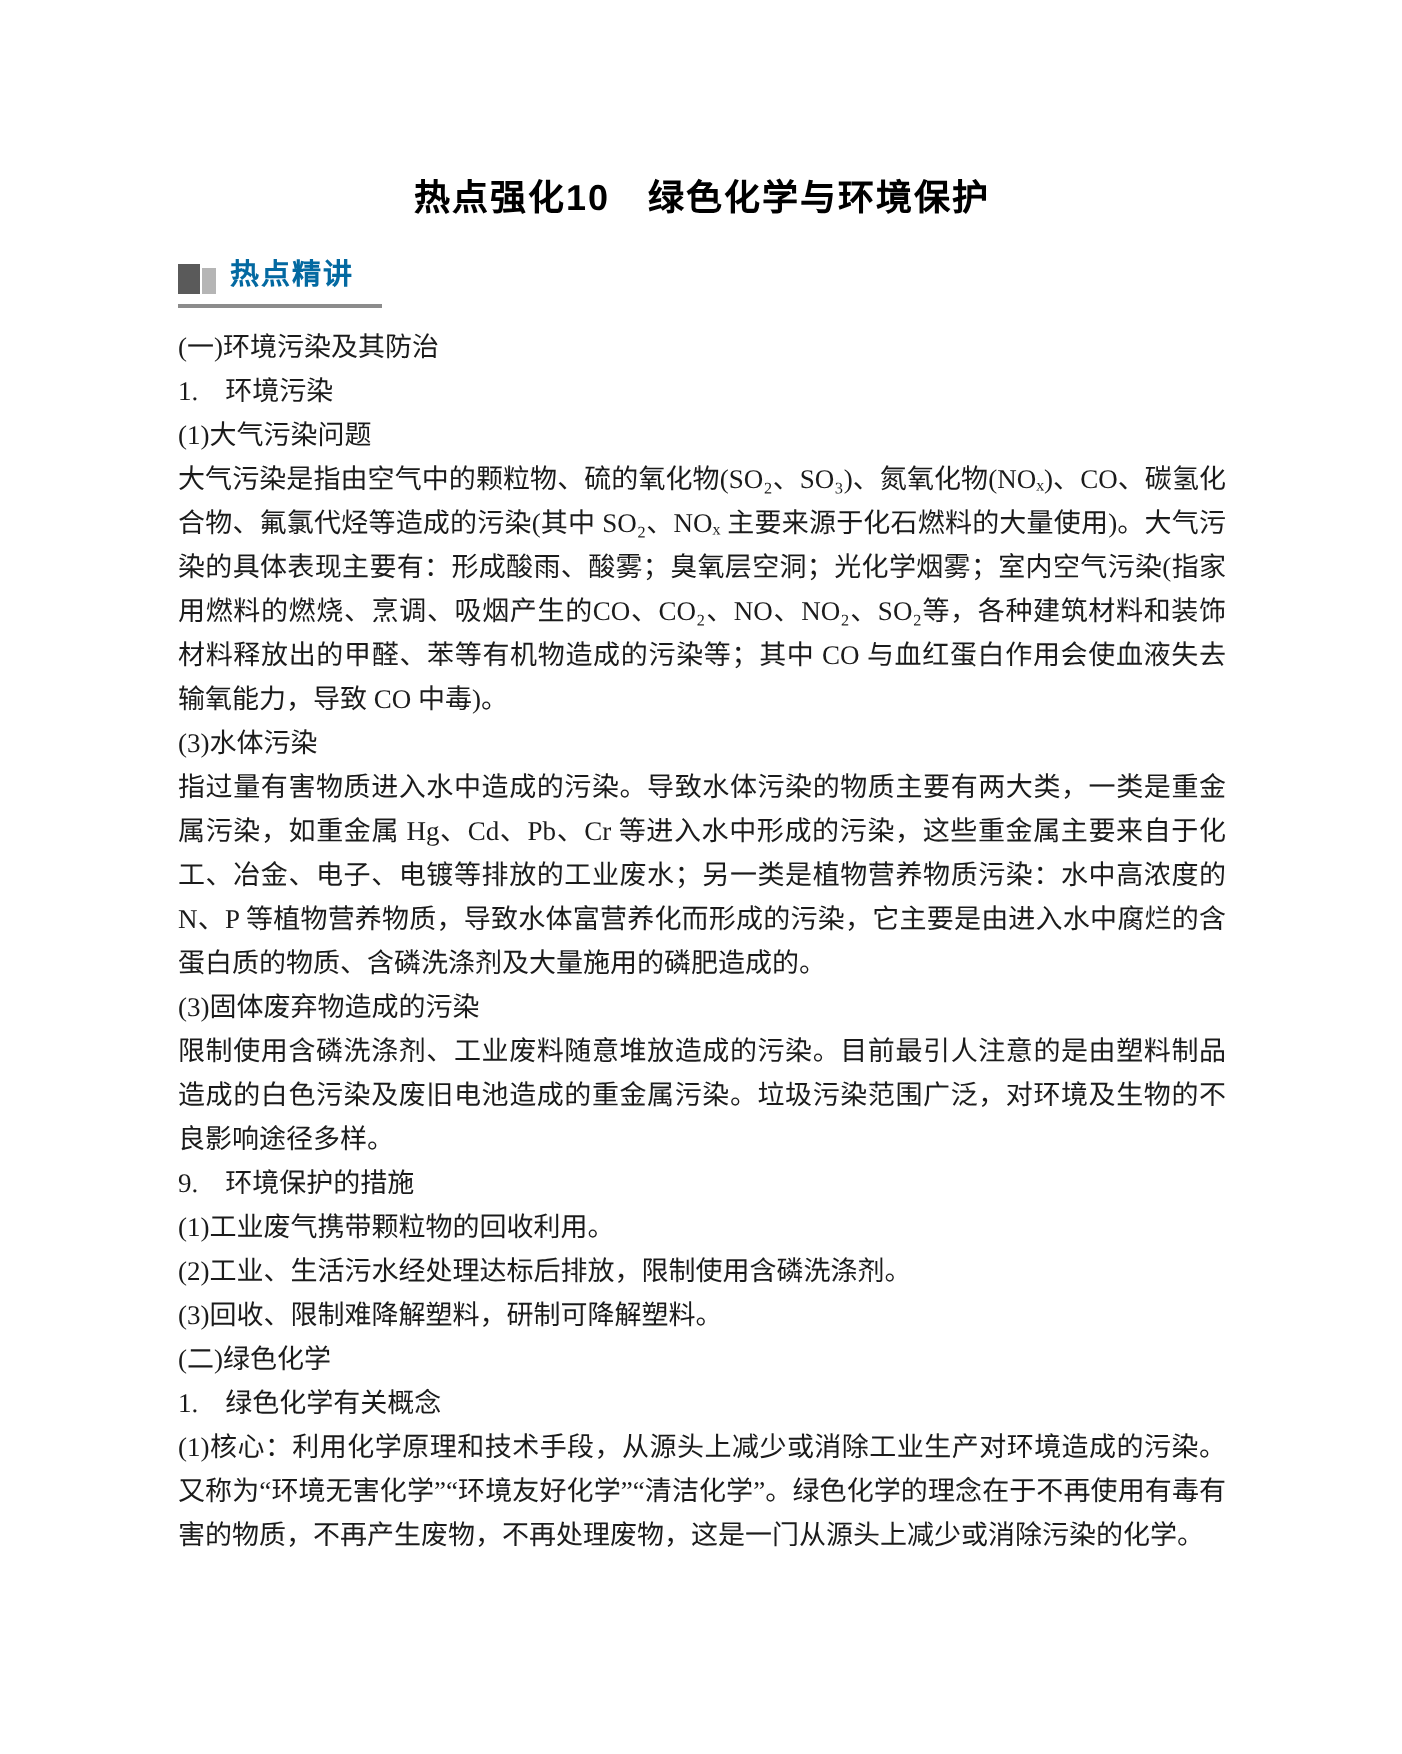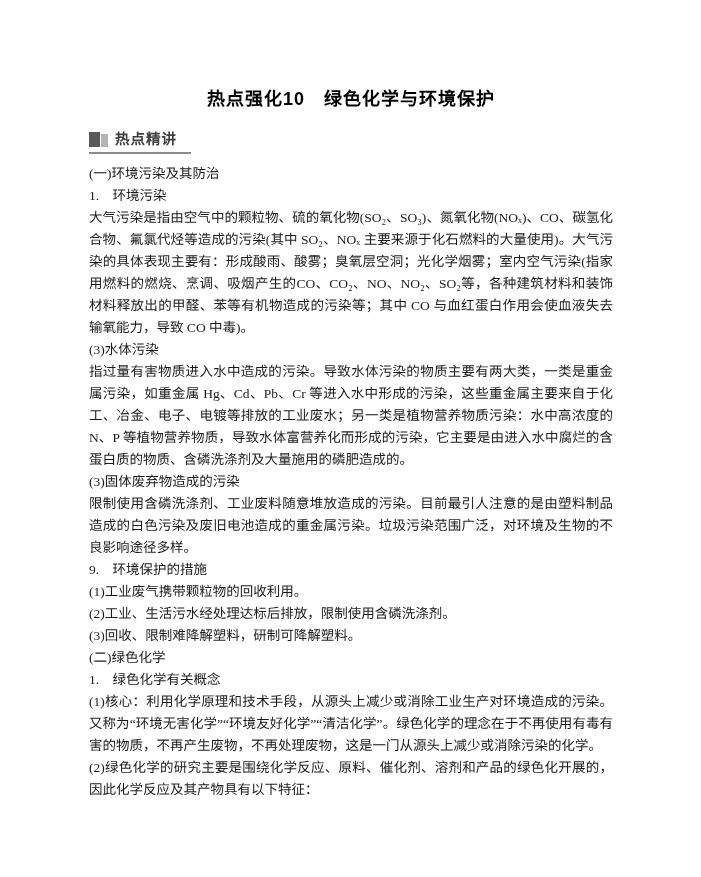--- a/index.html
+++ b/index.html
@@ -54,26 +54,26 @@
     background: var(--icon-dark);
   }
   .badge .b-light {
     display: inline-block;
     width: 7px;
     height: 13px;
     margin-left: 1px;
     background: var(--icon-light);
   }
   .section-label {
-    font-family: Liberation Serif, serif;
+    font-family: Liberation Mono, monospace;
     font-weight: bold;
     font-size: 14.5px;
     line-height: 16px;
     letter-spacing: 1px;
-    color: #404040;
+    color: #0369a1;
   }
   .content {
     margin-top: 9px;
   }
   .content p {
     margin: 0;
     font-size: 13.5px;
     line-height: 22px;
     text-align: justify;
     text-justify: inter-ideograph;
@@ -92,28 +92,28 @@
     <span class="badge">
       <span class="b-dark"></span>
       <span class="b-light"></span>
     </span>
     <span class="section-label">热点精讲</span>
   </div>
 
   <div class="content">
     <p>(一)环境污染及其防治</p>
     <p>1.　环境污染</p>
+    <p>(1)大气污染问题</p>
     <p>大气污染是指由空气中的颗粒物、硫的氧化物(SO₂、SO₃)、氮氧化物(NOₓ)、CO、碳氢化合物、氟氯代烃等造成的污染(其中 SO₂、NOₓ 主要来源于化石燃料的大量使用)。大气污染的具体表现主要有：形成酸雨、酸雾；臭氧层空洞；光化学烟雾；室内空气污染(指家用燃料的燃烧、烹调、吸烟产生的CO、CO₂、NO、NO₂、SO₂等，各种建筑材料和装饰材料释放出的甲醛、苯等有机物造成的污染等；其中 CO 与血红蛋白作用会使血液失去输氧能力，导致 CO 中毒)。</p>
     <p>(3)水体污染</p>
     <p>指过量有害物质进入水中造成的污染。导致水体污染的物质主要有两大类，一类是重金属污染，如重金属 Hg、Cd、Pb、Cr 等进入水中形成的污染，这些重金属主要来自于化工、冶金、电子、电镀等排放的工业废水；另一类是植物营养物质污染：水中高浓度的 N、P 等植物营养物质，导致水体富营养化而形成的污染，它主要是由进入水中腐烂的含蛋白质的物质、含磷洗涤剂及大量施用的磷肥造成的。</p>
     <p>(3)固体废弃物造成的污染</p>
     <p>限制使用含磷洗涤剂、工业废料随意堆放造成的污染。目前最引人注意的是由塑料制品造成的白色污染及废旧电池造成的重金属污染。垃圾污染范围广泛，对环境及生物的不良影响途径多样。</p>
     <p>9.　环境保护的措施</p>
     <p>(1)工业废气携带颗粒物的回收利用。</p>
     <p>(2)工业、生活污水经处理达标后排放，限制使用含磷洗涤剂。</p>
     <p>(3)回收、限制难降解塑料，研制可降解塑料。</p>
     <p>(二)绿色化学</p>
     <p>1.　绿色化学有关概念</p>
     <p>(1)核心：利用化学原理和技术手段，从源头上减少或消除工业生产对环境造成的污染。又称为“环境无害化学”“环境友好化学”“清洁化学”。绿色化学的理念在于不再使用有毒有害的物质，不再产生废物，不再处理废物，这是一门从源头上减少或消除污染的化学。</p>
-    <p>(2)绿色化学的研究主要是围绕化学反应、原料、催化剂、溶剂和产品的绿色化开展的，因此化学反应及其产物具有以下特征：</p>
   </div>
 
 </div>
 
 </body></html>

